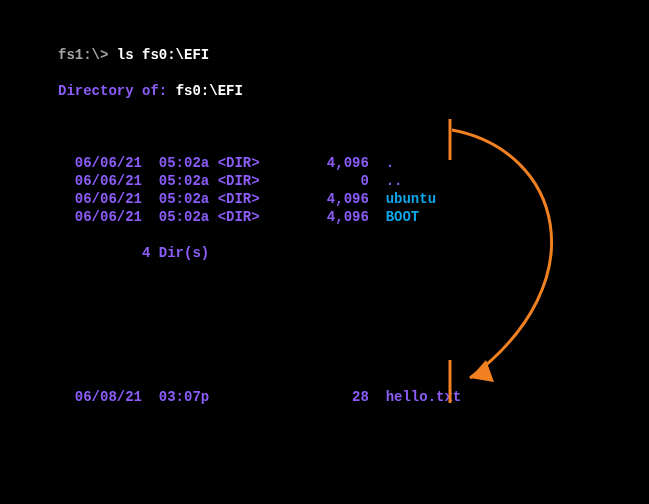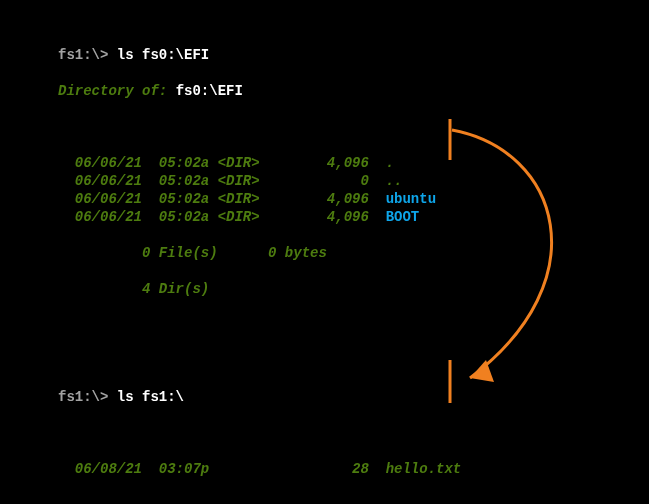--- a/index.html
+++ b/index.html
@@ -15,42 +15,40 @@
     overflow: hidden;
     position: relative;
   }
   .term {
     padding: 28px 0 0 58px;
     white-space: pre;
     line-height: 18px;
   }
   .y { color: #a3a3a3; }
   .w { color: #ffffff; margin-top: 48px; }
-  .g { color: #4d7c0f; font-style: italic; }
+  .g { color: #8b5cf6; }
   .b { color: #0ea5e9; }
   .line { display: block; }
   .overlay {
     position: absolute;
     top: 0; left: 0;
     pointer-events: none;
   }
 </style>
 </head>
 <body>
 
 <div class="term">
 <span class="line"><span class="y">fs1:\&gt; </span><span class="w">ls fs0:\EFI</span></span>
 <span class="line"><span class="g">Directory of: </span><span class="w">fs0:\EFI</span></span>
 <span class="line"> </span>
 <div id="list1"><span class="line"><span class="g">  06/06/21  05:02a &lt;DIR&gt;        4,096  </span><span class="g">.</span></span><span class="line"><span class="g">  06/06/21  05:02a &lt;DIR&gt;            0  </span><span class="g">..</span></span><span class="line"><span class="g">  06/06/21  05:02a &lt;DIR&gt;        4,096  </span><span class="b">ubuntu</span></span><span class="line"><span class="g">  06/06/21  05:02a &lt;DIR&gt;        4,096  </span><span class="b">BOOT</span></span></div>
-<span class="line g"><span>          0 File(s)</span><span>      0 bytes</span></span>
 <span class="line g">          4 Dir(s)</span>
 <span class="line"> </span>
 <span class="line"> </span>
-<span class="line"><span class="y">fs1:\&gt; </span><span class="w">ls fs1:\</span></span>
 <span class="line"> </span>
 <div id="list2"><span class="line"><span class="g">  06/08/21  03:07p                 28  </span><span class="g">hello.txt</span></span></div>
 
 
 
 
 
 </div>
 
 <svg class="overlay" width="649" height="504">

